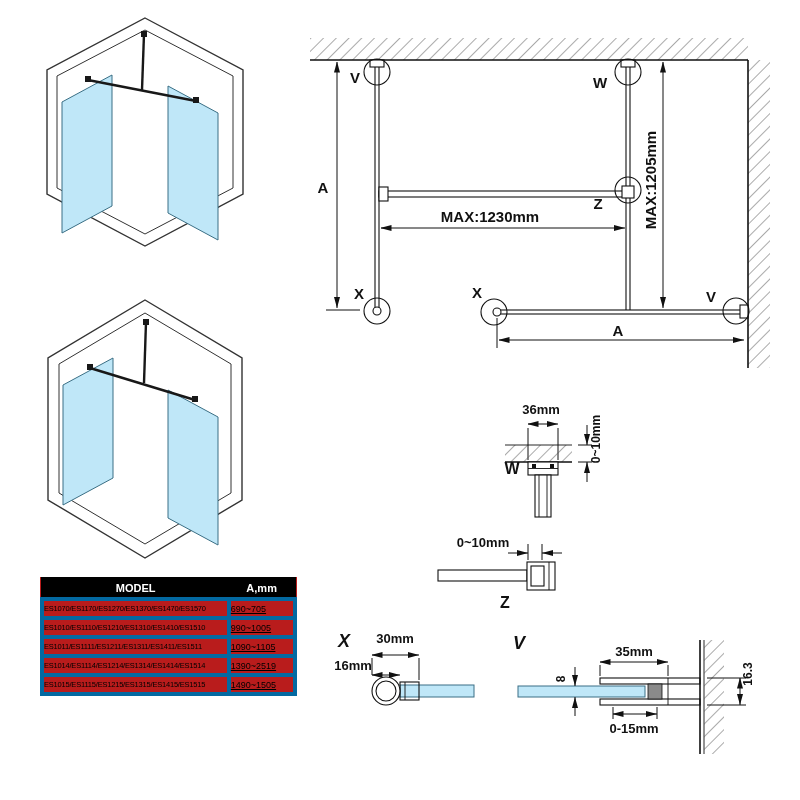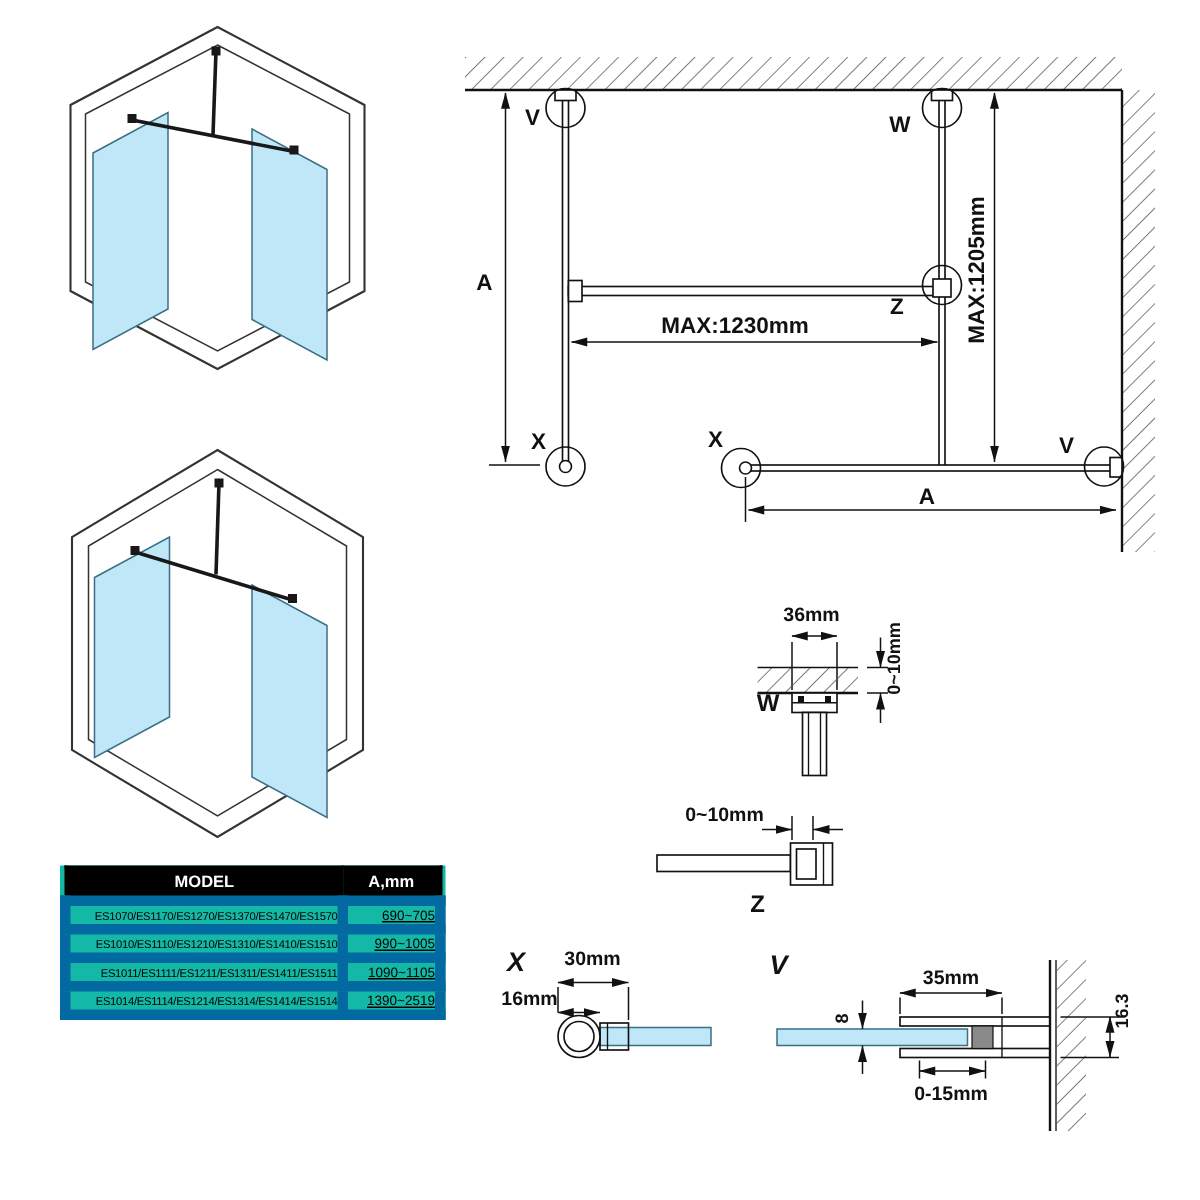--- a/index.html
+++ b/index.html
@@ -18,23 +18,23 @@
   .fillg { fill:#8a8a8a; stroke:#111; stroke-width:0.8; }
   .fillb { fill:#111; }
   .callout { fill:none; stroke:#111; stroke-width:1.1; }
   .dimline line { stroke:#111; stroke-width:1; }
   text { fill:#111; }
   .t15 { font-size:15px; font-weight:bold; }
   .t13 { font-size:13px; font-weight:bold; }
   .t12 { font-size:12px; font-weight:bold; }
   .t16 { font-size:16px; font-weight:bold; }
   .tbig { font-size:18px; font-weight:bold; font-style:italic; }
-  table.spec { position:absolute; left:40px; top:577px; width:257px; border-collapse:collapse; border:2px solid #000; background:#14b8a6; }
+  table.spec { position:absolute; left:40px; top:577px; width:257px; border-collapse:collapse; border:2px solid #000; background:#b91c1c; }
   table.spec th { background:#000; color:#fff; font-size:11px; font-weight:bold; padding:3px 0; border:1px solid #000; }
-  table.spec td { border:7px solid #0369a1; text-align:right; height:19px; vertical-align:middle; }
+  table.spec td { border:4px solid #0369a1; text-align:left; height:19px; vertical-align:middle; }
   td.model { font-size:7.5px; width:189px; letter-spacing:-0.2px; white-space:nowrap; }
   td.aval  { font-size:9px;  width:68px;text-decoration:underline; }
 </style>
 </head>
 <body>
 
 <svg width="0" height="0" style="position:absolute">
   <defs>
     <marker id="arrE" markerWidth="12" markerHeight="8" refX="11" refY="4" orient="auto" markerUnits="userSpaceOnUse">
       <path d="M0,1 L11,4 L0,7 Z" fill="#111"></path>
@@ -244,14 +244,18 @@
         <td class="aval">990~1005</td>
       </tr>
     <tr>
         <td class="model">ES1011/ES1111/ES1211/ES1311/ES1411/ES1511</td>
         <td class="aval">1090~1105</td>
       </tr>
     <tr>
         <td class="model">ES1014/ES1114/ES1214/ES1314/ES1414/ES1514</td>
         <td class="aval">1390~2519</td>
       </tr>
+    <tr>
+        <td class="model">ES1015/ES1115/ES1215/ES1315/ES1415/ES1515</td>
+        <td class="aval">1490~1505</td>
+      </tr>
   </tbody>
 </table>
 
 </body></html>

